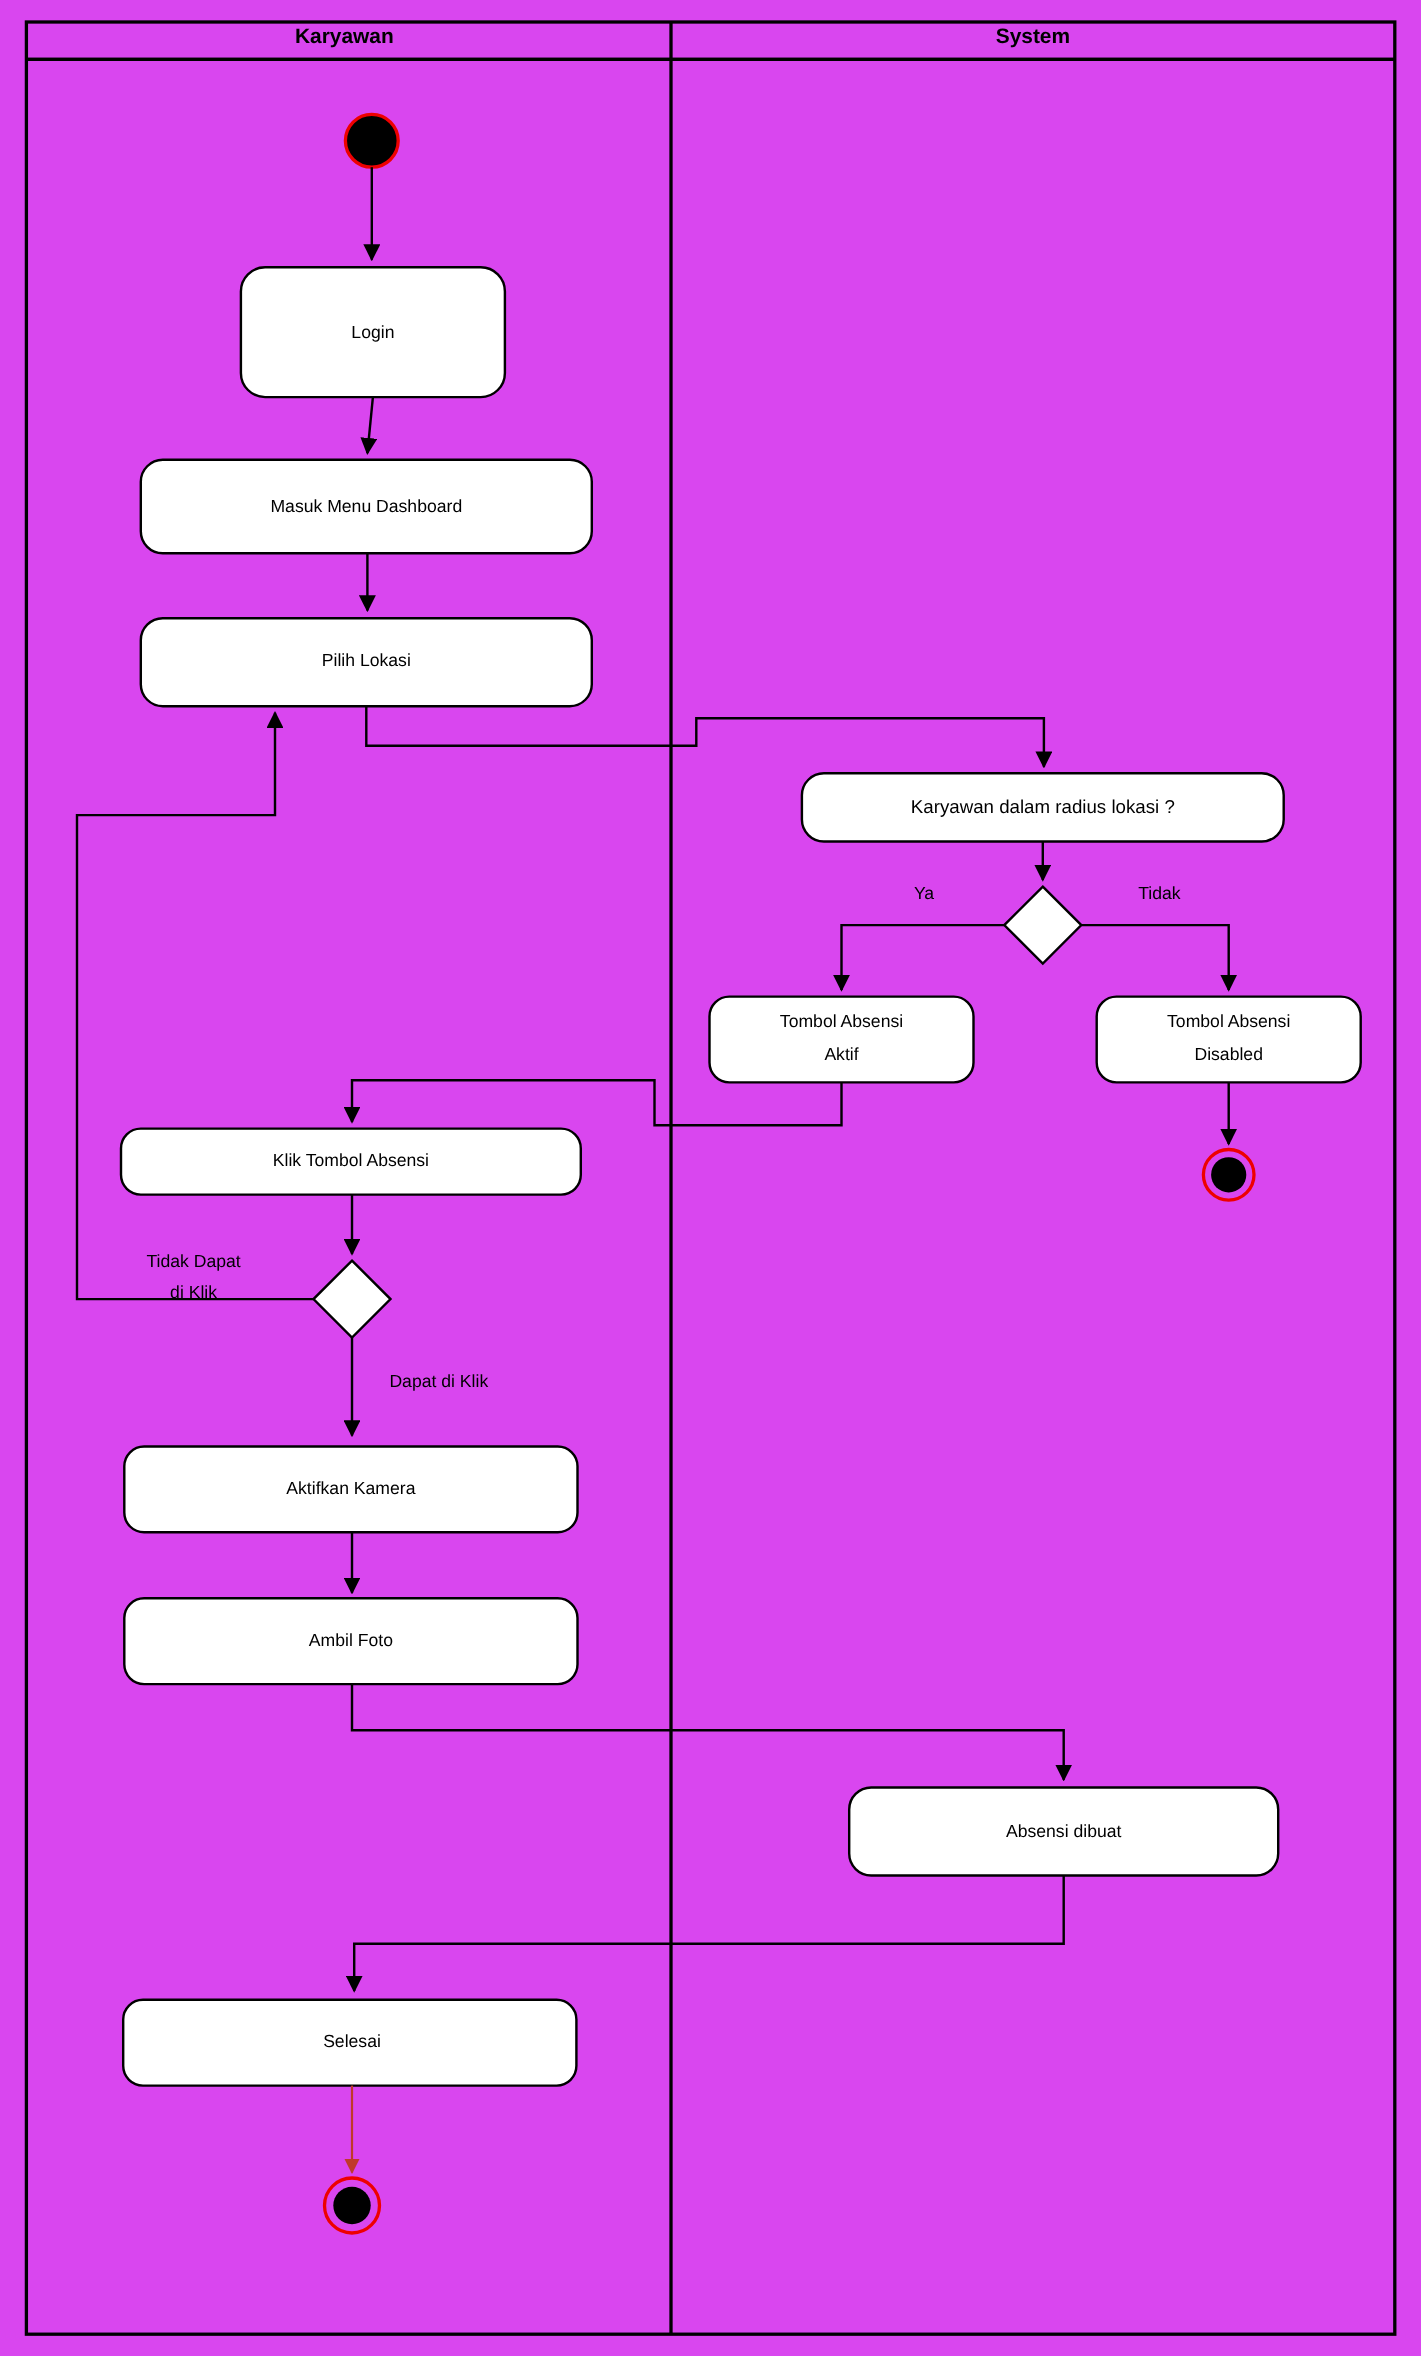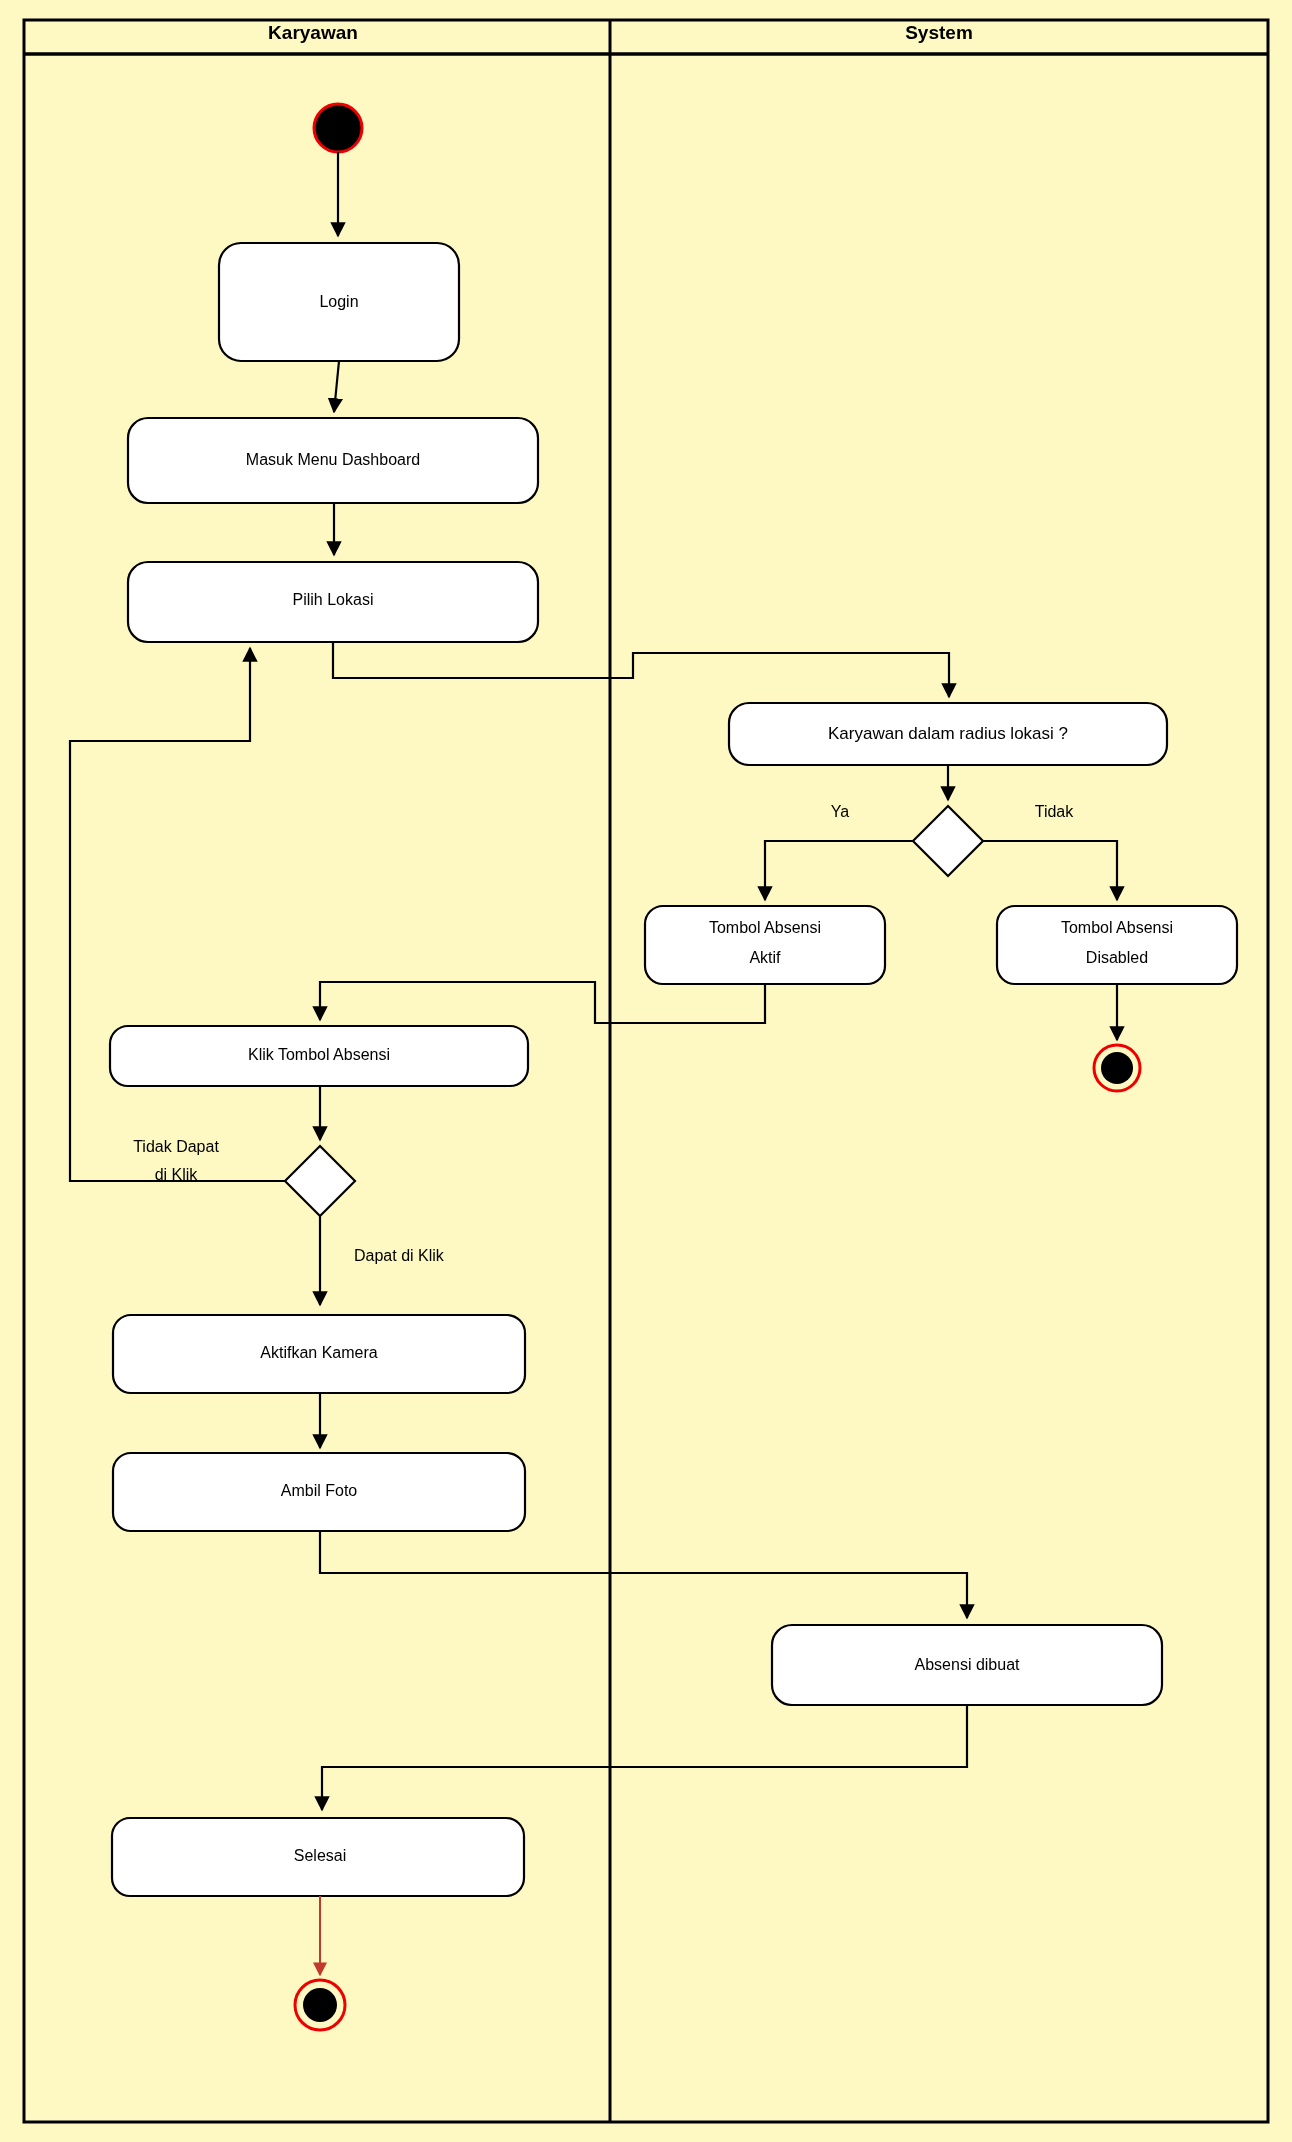--- a/index.html
+++ b/index.html
@@ -1,17 +1,17 @@
 <!DOCTYPE html>
 <html><head>
 <meta charset="utf-8">
 <style>
   html,body{margin:0;padding:0;background:#ffffff;}
   body{font-family:"Liberation Sans", sans-serif;}
-  #canvas{position:relative;width:1292px;height:2142px;background:#fef9c3;overflow:hidden;}
+  #canvas{position:relative;width:1292px;height:2142px;background:#d946ef;overflow:hidden;}
   svg{position:absolute;top:0;left:0;width:1292px;height:2142px;}
   .lane-header-text{font-size:19px;font-weight:bold;fill:#000000;text-anchor:middle;dominant-baseline:middle;}
   .node-text{font-size:16px;fill:#000000;text-anchor:middle;dominant-baseline:middle;}
   .edge-label{font-size:16px;fill:#000000;text-anchor:middle;dominant-baseline:middle;}
   .frame{fill:none;stroke:#000000;stroke-width:3;}
   .divider{fill:none;stroke:#000000;stroke-width:3;}
   .hrule{fill:none;stroke:#000000;stroke-width:3;}
   .box{fill:#ffffff;stroke:#000000;stroke-width:2.2;}
   .diamond{fill:#ffffff;stroke:#000000;stroke-width:2.2;}
   .flow{fill:none;stroke:#000000;stroke-width:2.2;}

